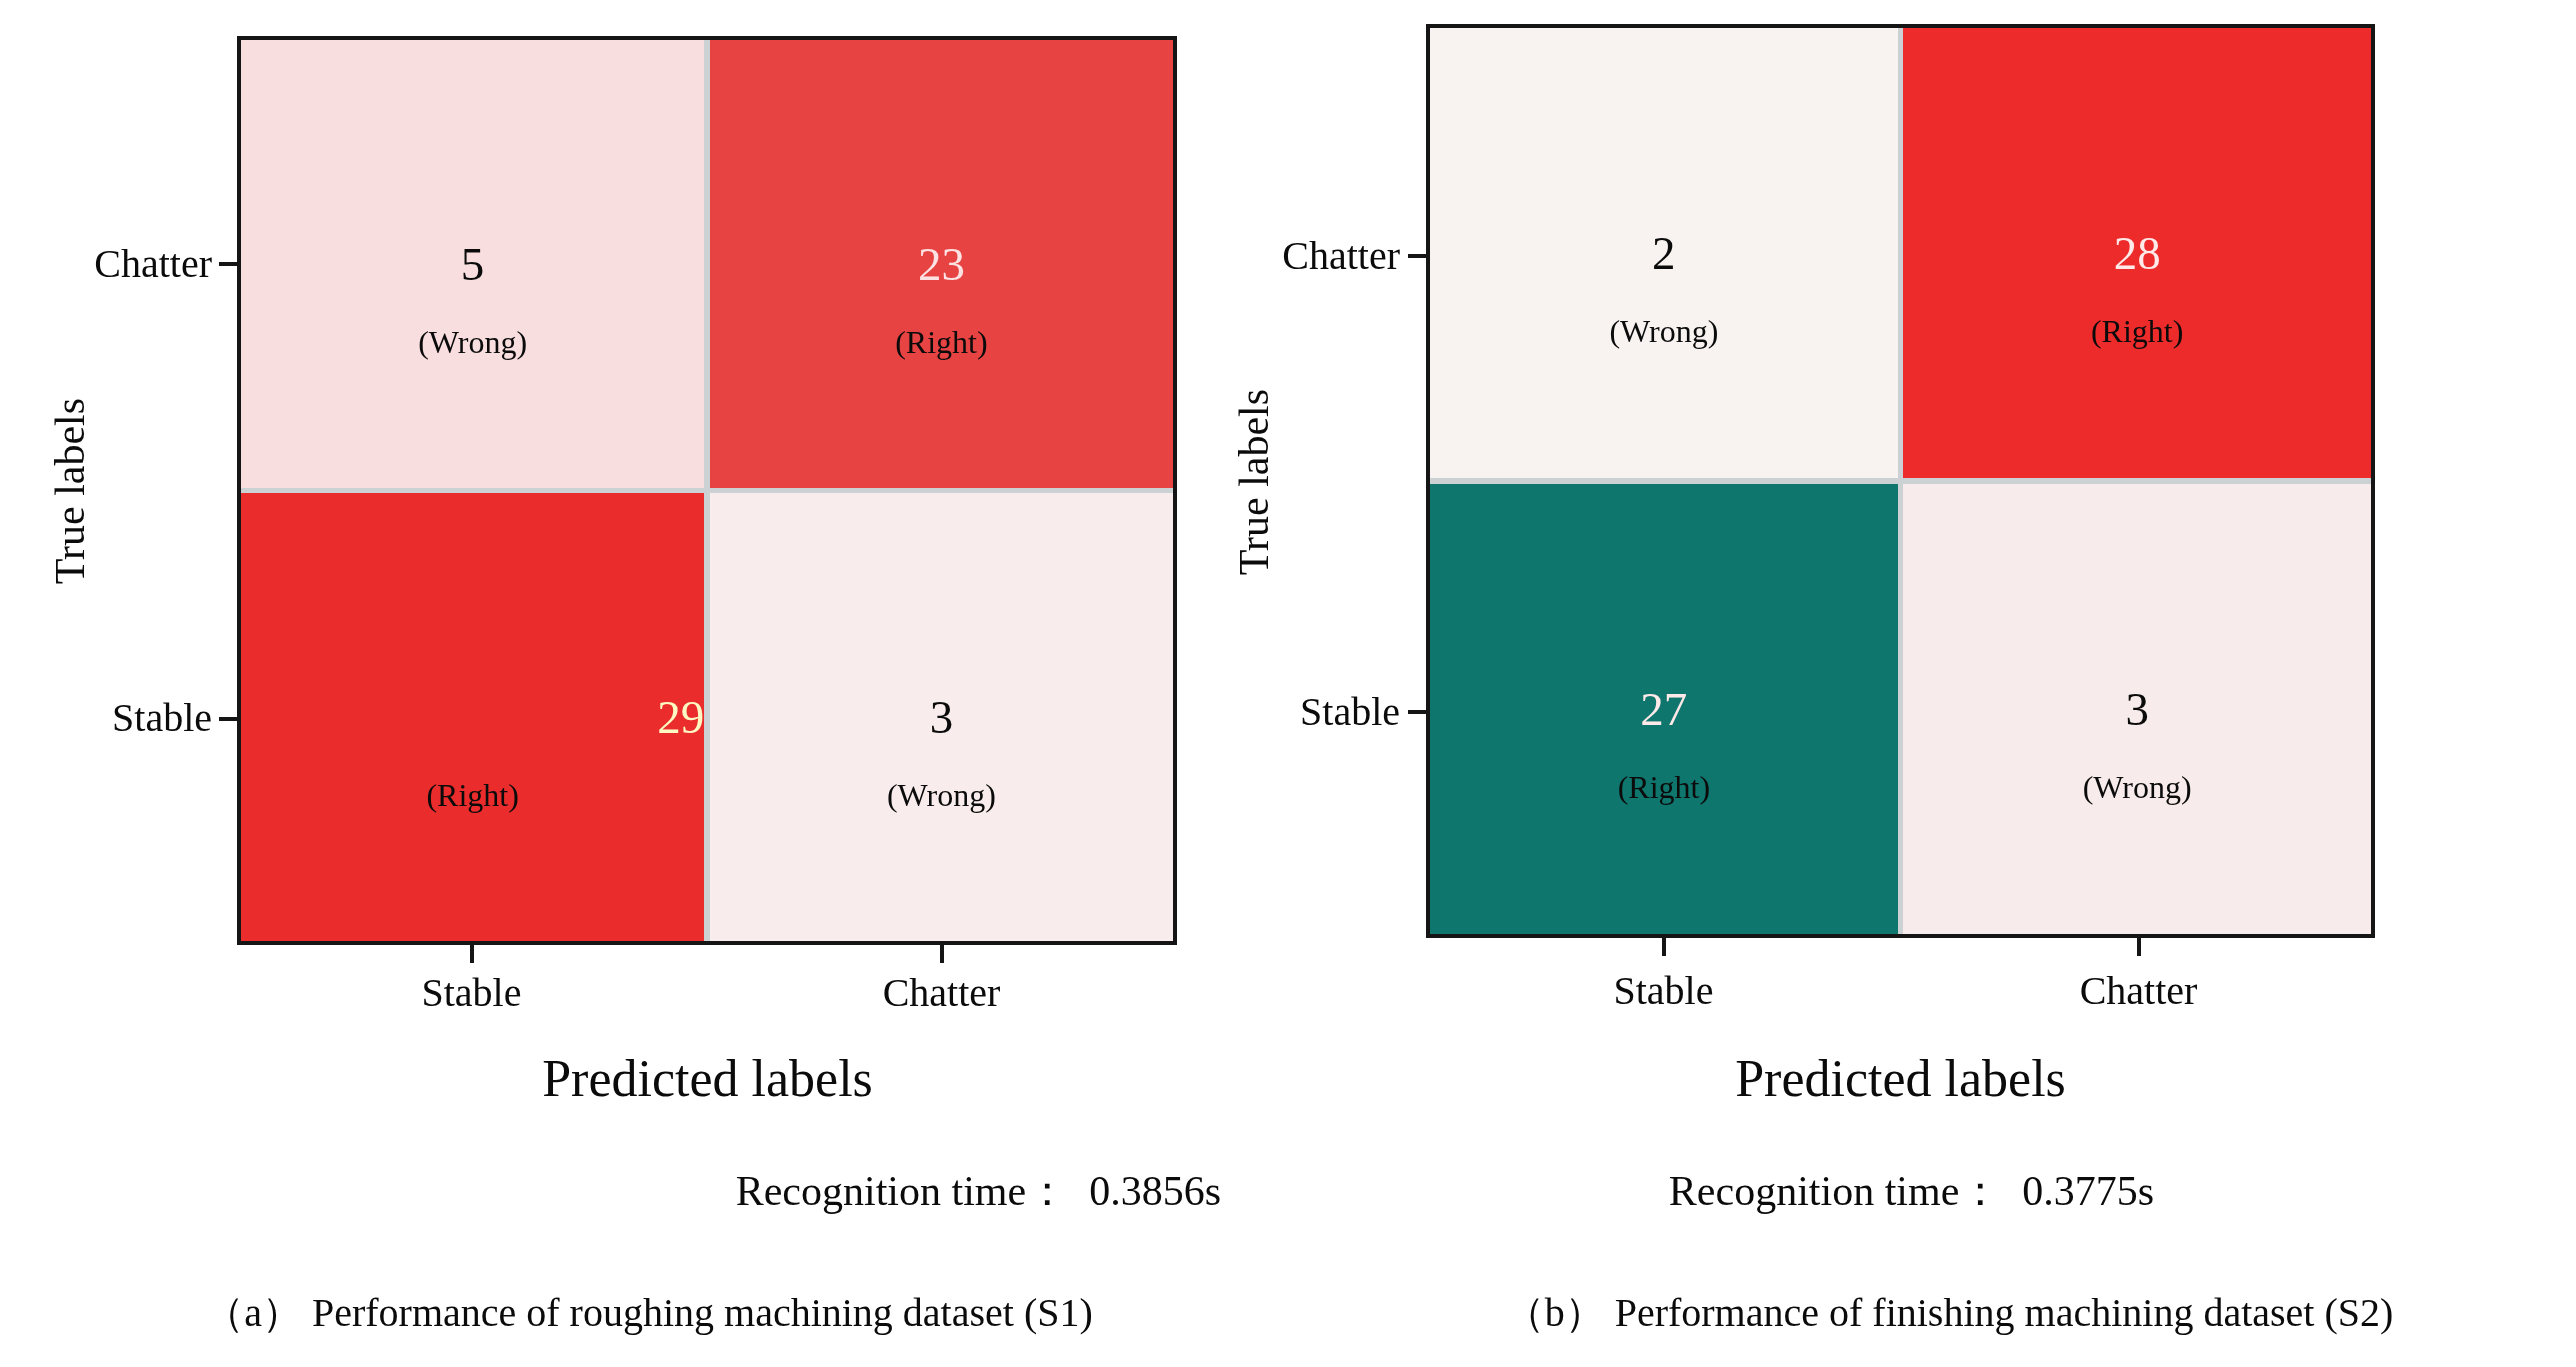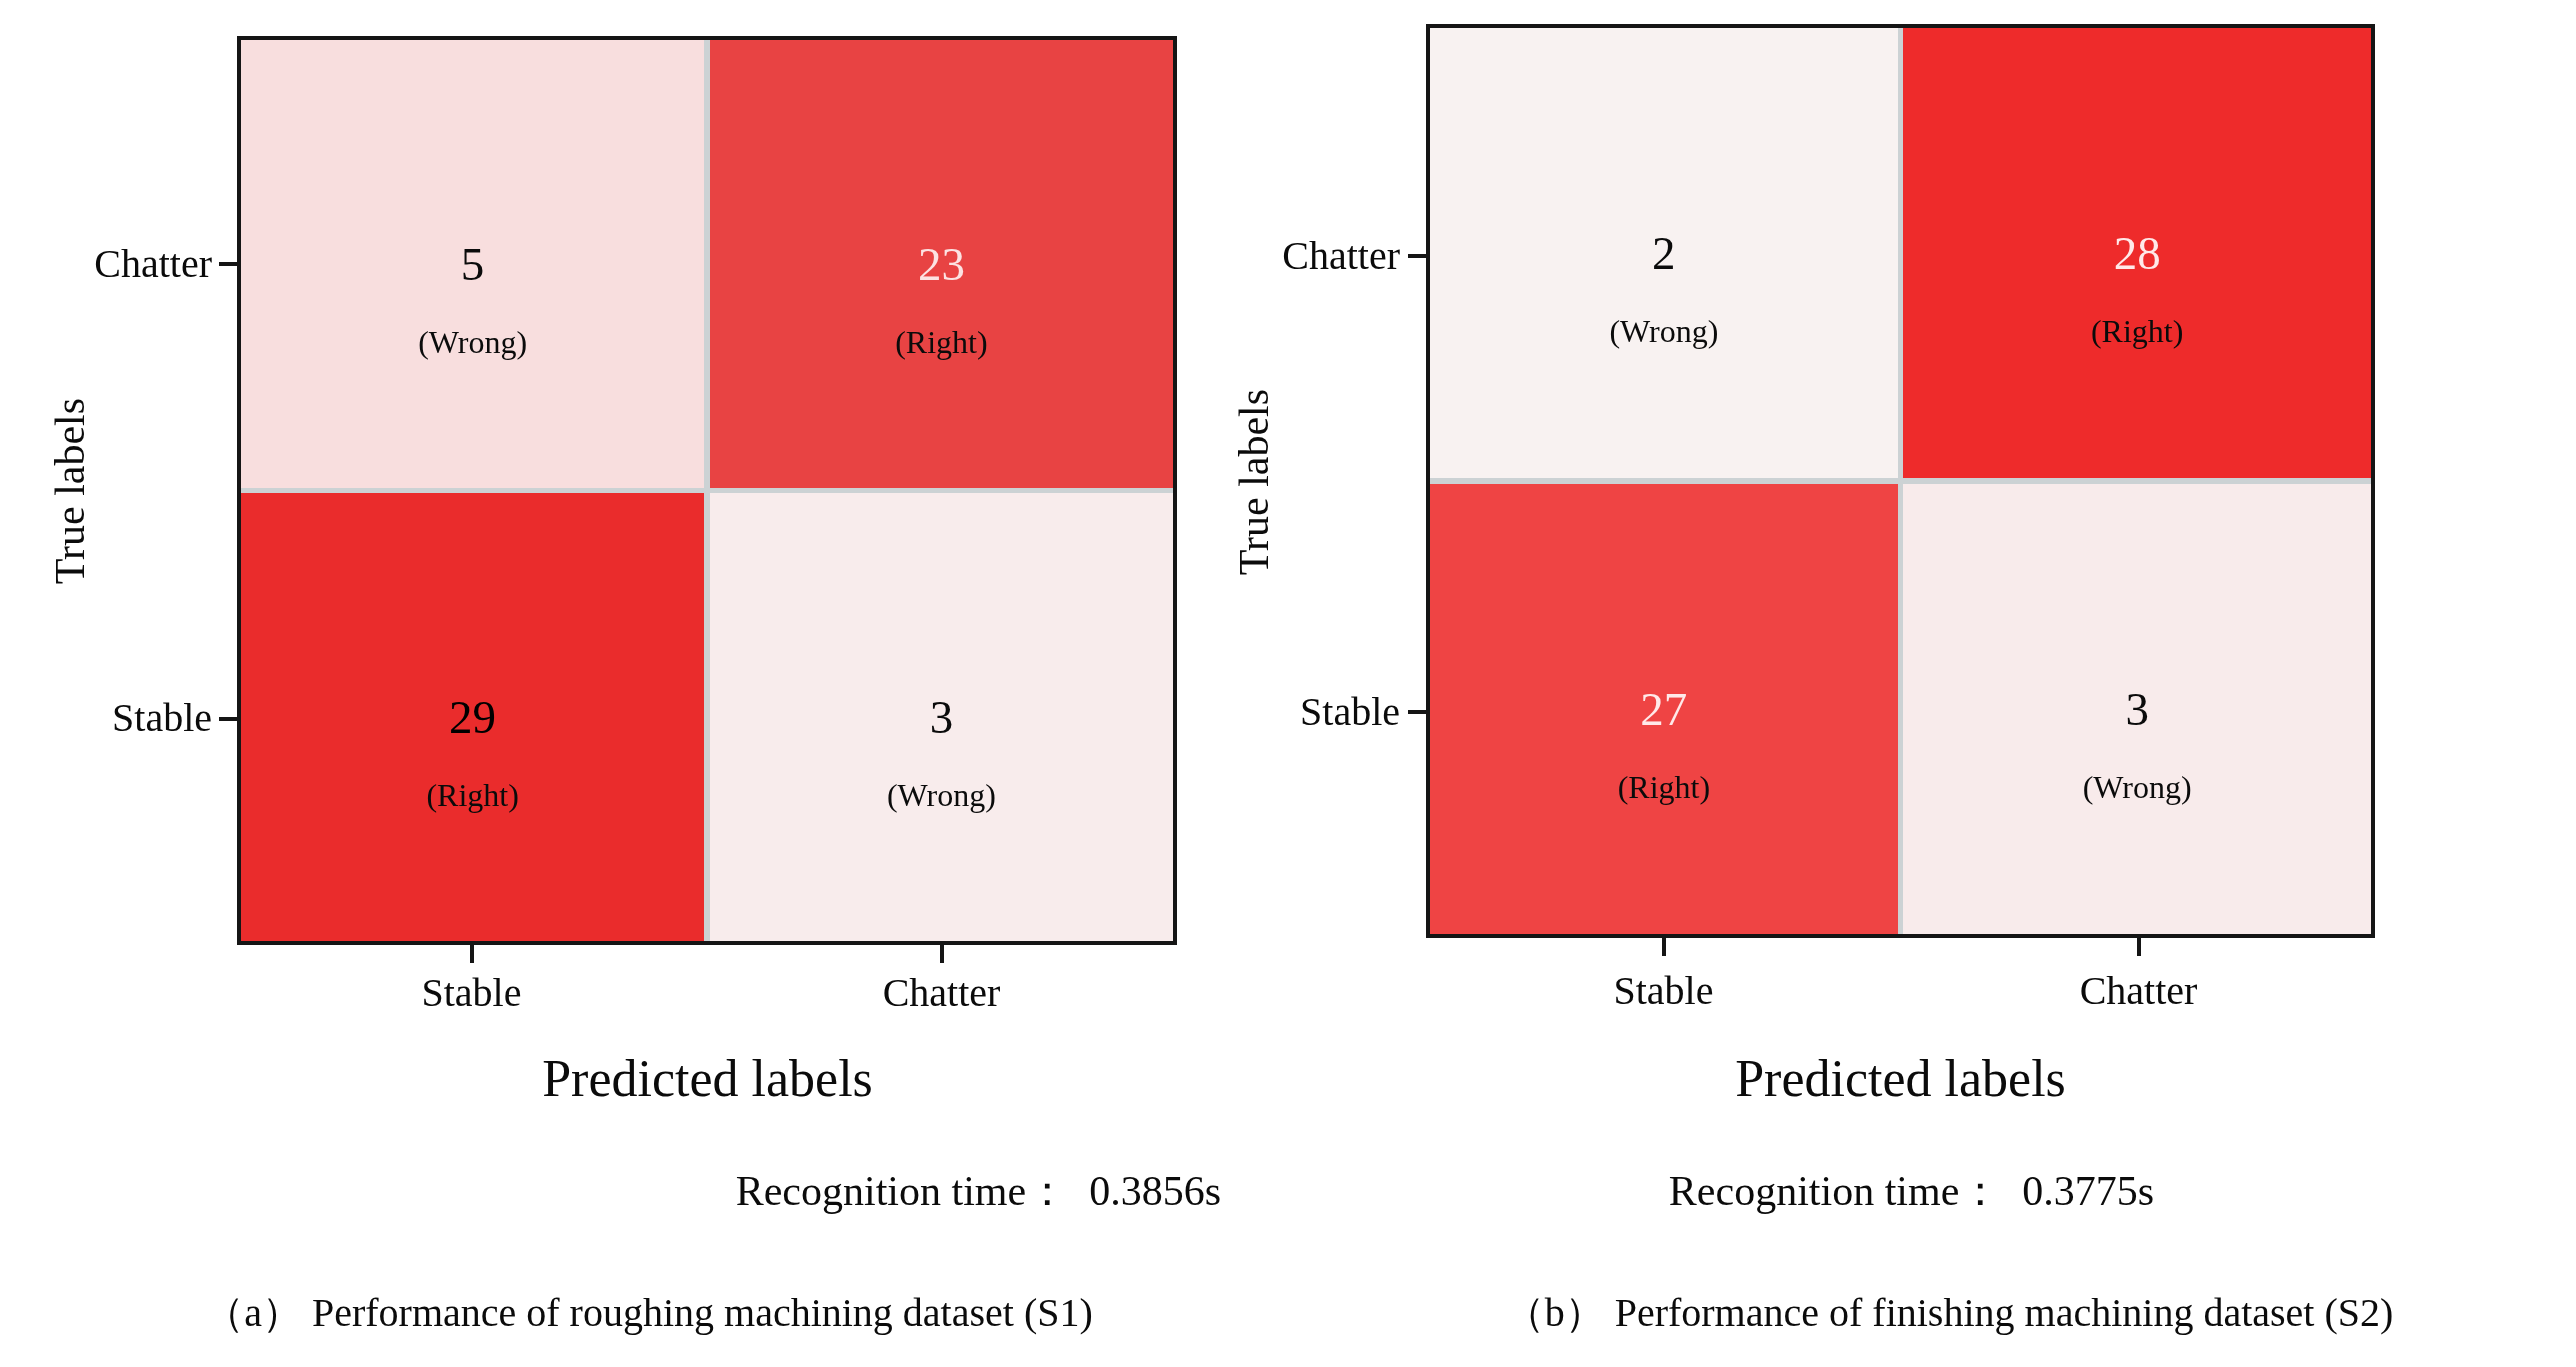--- a/index.html
+++ b/index.html
@@ -74,21 +74,21 @@
   <div class="plot plot-a">
     <div class="cell" style="background-color: rgb(248, 222, 222);">
       <div class="cell-value" style="color: rgb(11, 11, 11);">5</div>
       <div class="cell-tag">(Wrong)</div>
     </div>
     <div class="cell" style="background-color: rgb(232, 67, 67);">
       <div class="cell-value" style="color: rgb(252, 226, 226);">23</div>
       <div class="cell-tag">(Right)</div>
     </div>
     <div class="cell" style="background-color: rgb(234, 44, 44);">
-      <div class="cell-value" style="color: #000000;">29</div>
+      <div class="cell-value" style="color: #fef9c3; text-align: right;">29</div>
       <div class="cell-tag">(Right)</div>
     </div>
     <div class="cell" style="background-color: rgb(248, 236, 236);">
       <div class="cell-value" style="color: rgb(11, 11, 11);">3</div>
       <div class="cell-tag">(Wrong)</div>
     </div>
   </div>
 
   <div class="tick tick-y" style="left:219px;top:262px;"></div>
   <div class="tick tick-y" style="left:219px;top:717px;"></div>
@@ -109,21 +109,21 @@
 
   <div class="plot plot-b">
     <div class="cell" style="background-color: rgb(248, 242, 241);">
       <div class="cell-value" style="color: rgb(11, 11, 11);">2</div>
       <div class="cell-tag">(Wrong)</div>
     </div>
     <div class="cell" style="background-color: rgb(238, 43, 43); padding-left: 16px;">
       <div class="cell-value" style="color: rgb(255, 233, 233);">28</div>
       <div class="cell-tag">(Right)</div>
     </div>
-    <div class="cell" style="background-color: #ef4444;">
+    <div class="cell" style="background-color: #0f766e;">
       <div class="cell-value" style="color: rgb(255, 233, 233);">27</div>
       <div class="cell-tag">(Right)</div>
     </div>
     <div class="cell" style="background-color: rgb(248, 235, 235);">
       <div class="cell-value" style="color: rgb(11, 11, 11);">3</div>
       <div class="cell-tag">(Wrong)</div>
     </div>
   </div>
 
   <div class="tick tick-y" style="left:1408px;top:254px;"></div>

